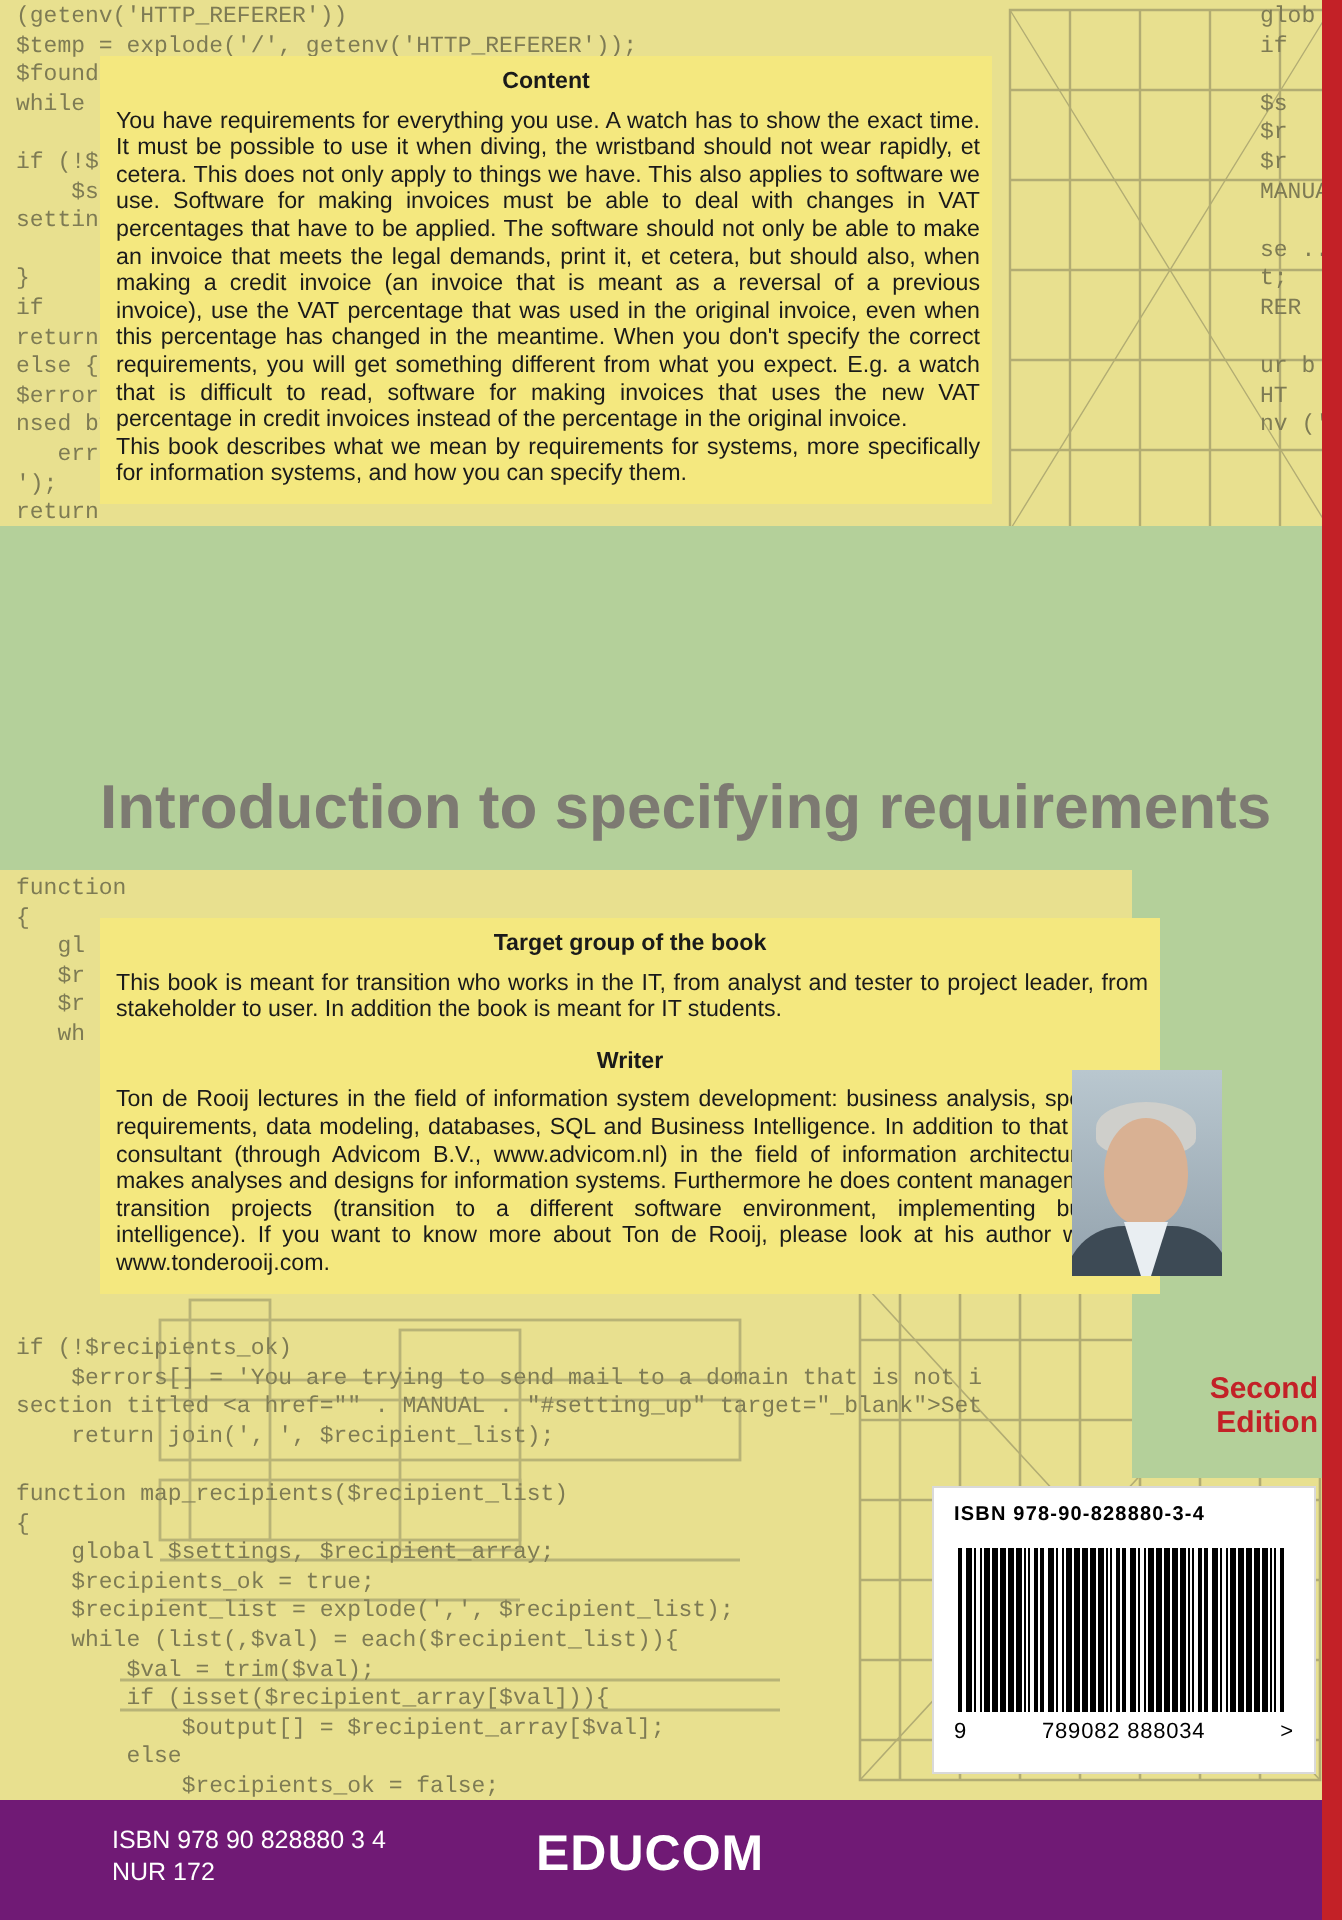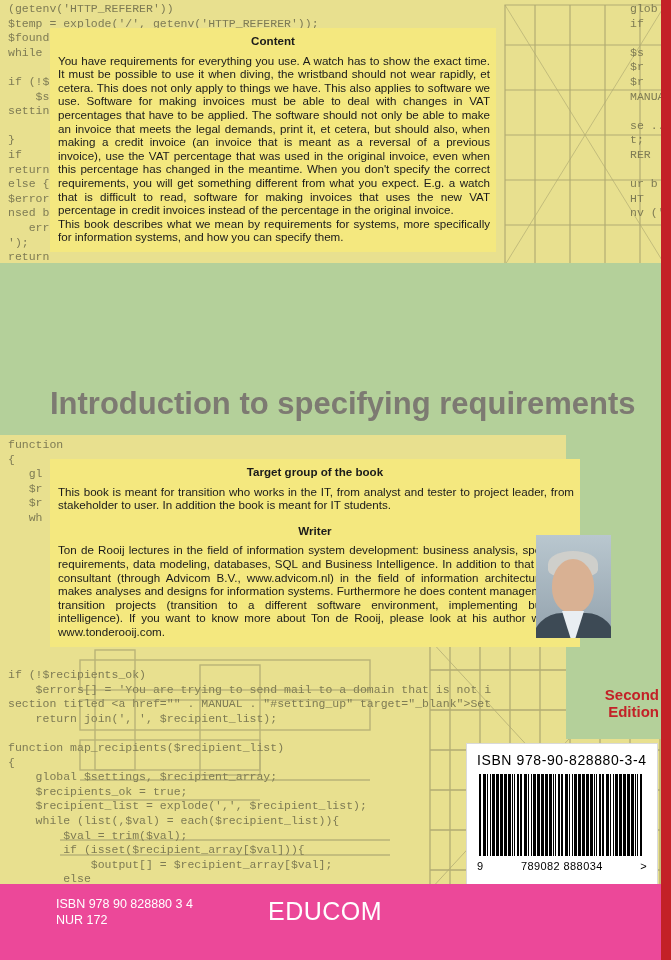--- a/index.html
+++ b/index.html
@@ -114,45 +114,45 @@
     line-height:17px;
   }
   
   .barcode-box{
     position:absolute;
     left:466px;top:743px;width:190px;height:142px;
     background:#fff;border:1px solid #d9d9d9;
   }
   .isbn-line{
     position:absolute;left:10px;top:8px;
-    font-size:14px;font-weight:normal;letter-spacing:.6px;
+    font-size:10px;font-weight:bold;letter-spacing:.6px;
     color:#000;font-family:"Liberation Sans",sans-serif;
   }
   .bars{
     position:absolute;left:12px;top:30px;width:166px;height:82px;
   }
   .bars i{position:absolute;top:0;bottom:0;background:#000;display:block;}
   .barnum{
     position:absolute;left:10px;top:116px;width:170px;
     font-size:11px;letter-spacing:.4px;color:#000;
     font-family:"Liberation Sans",sans-serif;
     display:flex;justify-content:space-between;
   }
   
   .footer{
-    position:absolute;left:0;right:0;bottom:0;height:76px;
-    background:#ec4899;
+    position:absolute;left:0;right:0;bottom:0;height:60px;
+    background:#701a75;
   }
   .footer .isbn{
     position:absolute;left:56px;top:12px;
     color:#fff;font-size:12.5px;line-height:16px;
   }
   .footer .logo{
     position:absolute;left:268px;top:13px;
-    color:#fff;font-size:25px;font-weight:normal;letter-spacing:.5px;
+    color:#fff;font-size:25px;font-weight:bold;letter-spacing:.5px;
   }
   .footer .redbar{
     position:absolute;right:0;top:0;bottom:0;width:10px;background:#c32127;
   }
   .right-red{
     position:absolute;right:0;top:0;width:10px;height:901px;background:#c32127;
   }
 </style>
 </head>
 <body>

